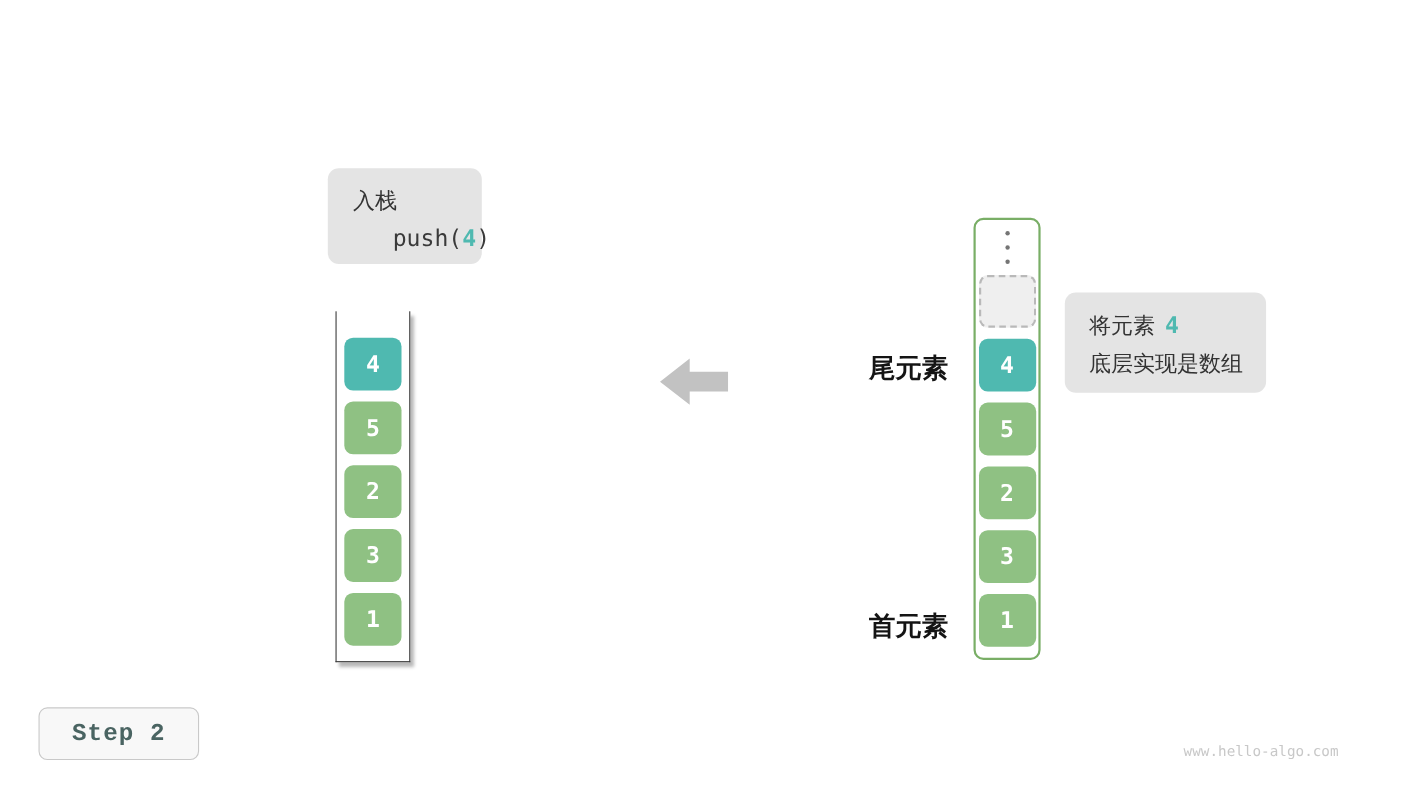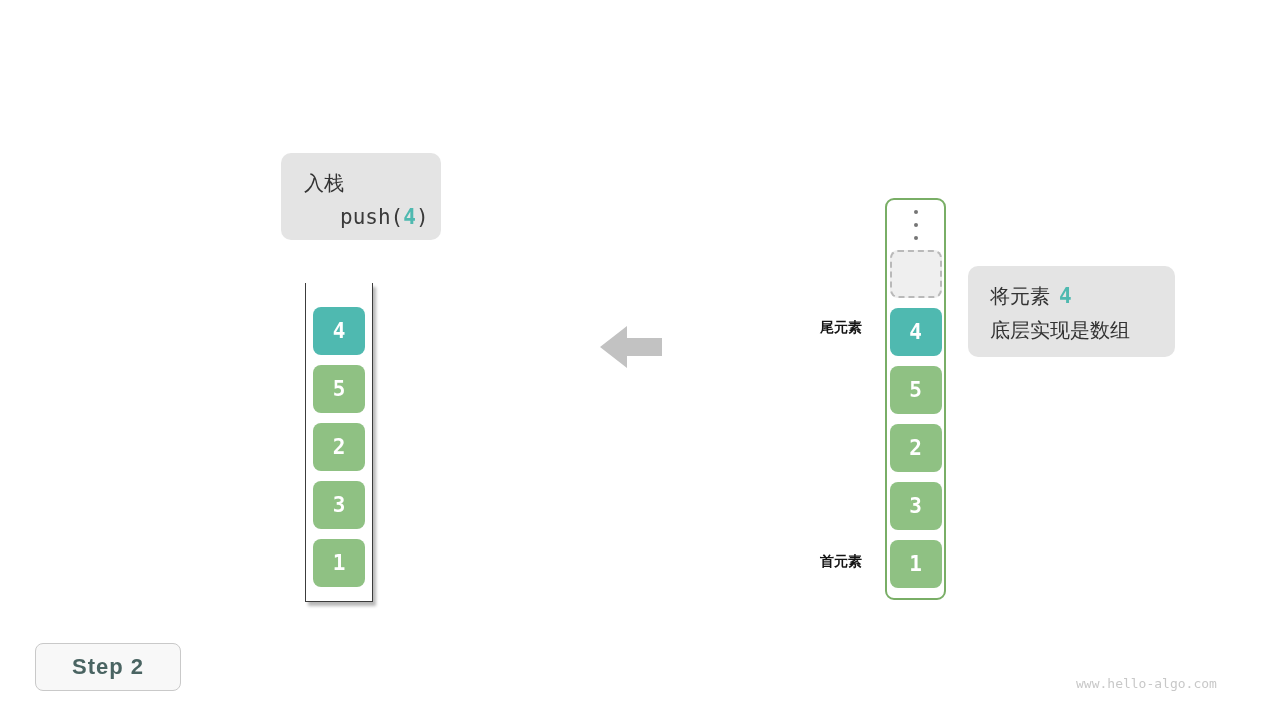--- a/index.html
+++ b/index.html
@@ -7,25 +7,25 @@
     position:relative; width:1280px; height:720px; background:#ffffff;
     font-family:"Liberation Sans", sans-serif; overflow:hidden;
   }
   .mono { font-family:"DejaVu Sans Mono","Liberation Mono",monospace; }
 
   
   .bubble {
     position:absolute; background:#E4E4E4; border-radius:10px;
     color:#333; box-sizing:border-box;
   }
-  .push-bubble { left:281px; top:153px; width:160px; height:87px; padding:13px 0 0 23px; font-size:20px; line-height:34px; }
+  .push-bubble { left:298px; top:153px; width:140px; height:87px; padding:13px 0 0 23px; font-size:20px; line-height:34px; }
   .push-code { font-size:21px; color:#3a3a3a;margin-left:36px; }
   .teal-text { font-weight:bold; }
 
-  .note-bubble { left:968px; top:266px; width:207px; height:91px; padding:13px 0 0 22px; font-size:20px; line-height:34px; }
+  .note-bubble { left:968px; top:266px; width:183px; height:91px; padding:13px 0 0 22px; font-size:20px; line-height:34px; }
   .note-arg { margin-left:9px; font-size:21px; }
 
   
   .stack-open {
     position:absolute; left:305px; top:283px; width:68px; height:319px;
     box-sizing:border-box; background:#fff;
     border:1.5px solid #3c3c3c; border-top:none;
     box-shadow:3px 4px 3px rgba(0,0,0,0.28);
     display:flex; flex-direction:column; align-items:center;
     padding-top:24px; gap:10px;
@@ -48,40 +48,40 @@
     font-family:"DejaVu Sans Mono","Liberation Mono",monospace;
     display:flex; align-items:center; justify-content:center;
   }
   .cell.empty {
     background:#efefef; border:2px dashed #b9b9b9; box-sizing:border-box;
   }
 
   
   .marker {
     position:absolute; width:92px; text-align:right;
-    font-size:14px; font-weight:bold; color:#141414;
+    font-size:24px; font-weight:bold; color:#141414;
   }
   .marker.tail { left:770px; top:319px; }
   .marker.head { left:770px; top:553px; }
 
   
   .arrow-svg { position:absolute; left:600px; top:323px; }
   .center-caption {
     position:absolute; left:455px; top:410px; width:350px;
     text-align:center; font-size:26px; font-weight:bold;
     color:#9C9C9C; line-height:40px;
   }
 
   
   .step-box {
     position:absolute; left:35px; top:643px; width:146px; height:48px;
     box-sizing:border-box; background:#f8f8f8;
     border:1px solid #c9c9c9; border-radius:8px;
     display:flex; align-items:center; justify-content:center;
-    font-family:Liberation Sans, sans-serif;
+    font-family:Liberation Mono, monospace;
     font-weight:bold; font-size:22px; color:#4a6462; letter-spacing:1px;
   }
   .watermark {
     position:absolute; left:1076px; top:676px;
     font-family:"DejaVu Sans Mono","Liberation Mono",monospace;
     font-size:13px; color:#c8c8c8;
   }
 </style>
 </head>
 <body>

